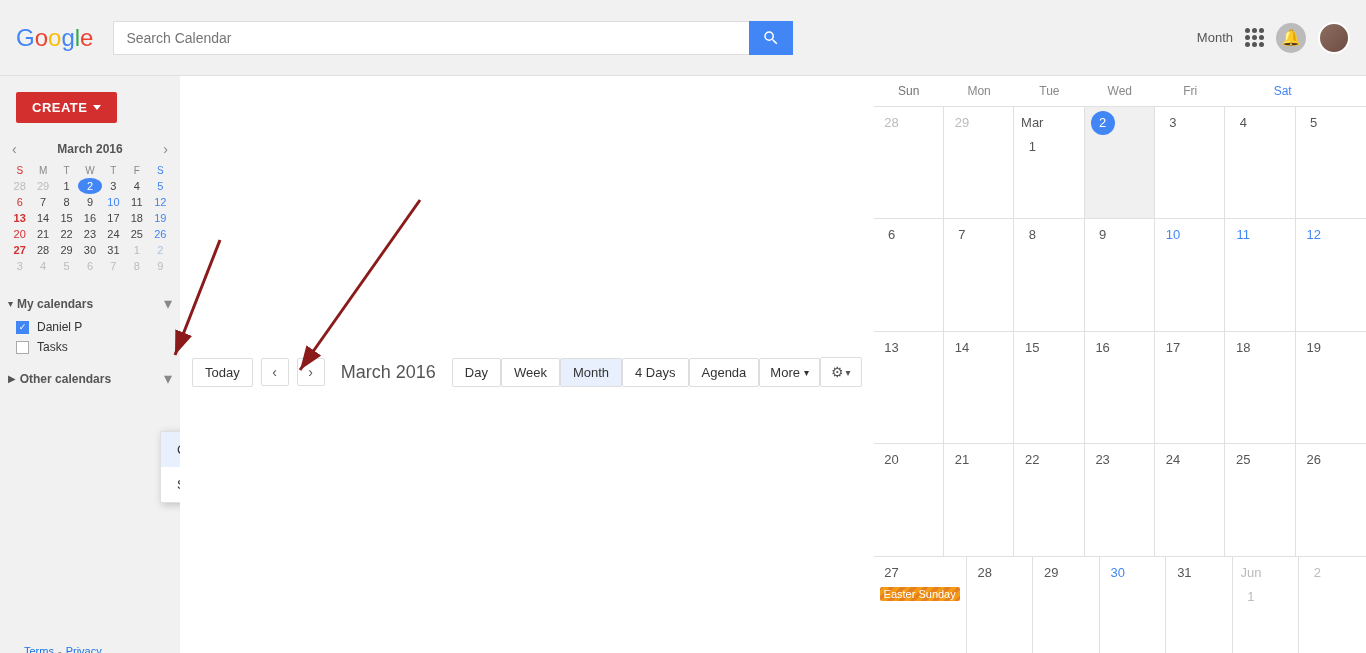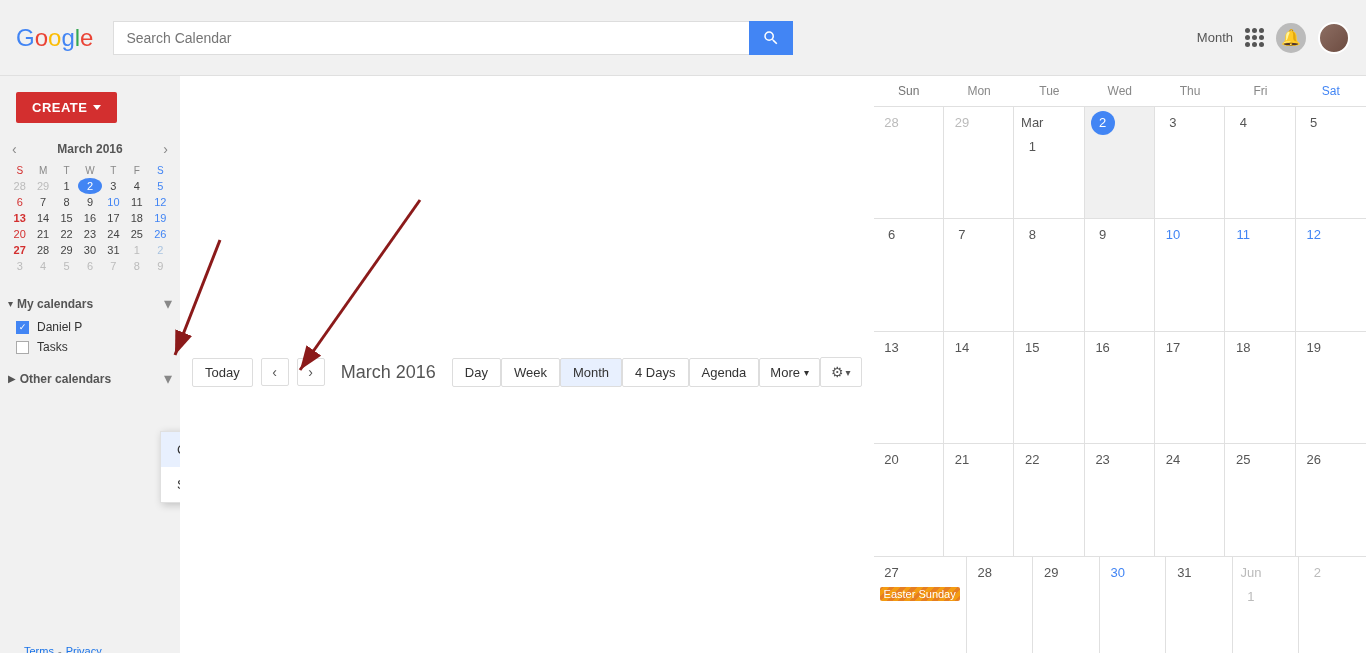--- a/index.html
+++ b/index.html
@@ -325,21 +325,21 @@
       border-bottom: 1px solid #e0e0e0;
     }
     .cal-header-cell {
       text-align: center;
       padding: 8px 4px;
       font-size: 12px;
       color: #888;
       font-weight: normal;
     }
     .cal-header-cell.sun { color: #737373; }
-    .cal-header-cell.sat { color: #4285F4; }
+    .cal-header-cell.sat { color: #4285F4; text-align: right; }
 
     .cal-body {
       flex: 1;
       display: grid;
       grid-template-rows: repeat(5, 1fr);
       overflow: hidden;
     }
     .cal-week {
       display: grid;
       grid-template-columns: repeat(7, 1fr);
@@ -597,21 +597,20 @@
       </div>
     </div>
 
     <div class="cal-grid">
 
       <div class="cal-header-row">
         <div class="cal-header-cell sun">Sun</div>
         <div class="cal-header-cell">Mon</div>
         <div class="cal-header-cell">Tue</div>
         <div class="cal-header-cell">Wed</div>
-        <div class="cal-header-cell">Thu</div>
         <div class="cal-header-cell">Fri</div>
         <div class="cal-header-cell sat">Sat</div>
       </div>
 
       <div class="cal-body">
 
         <div class="cal-week">
           <div class="cal-cell other-month"><span class="cal-date">28</span></div>
           <div class="cal-cell other-month"><span class="cal-date">29</span></div>
           <div class="cal-cell"><span class="cal-date">Mar 1</span></div>

